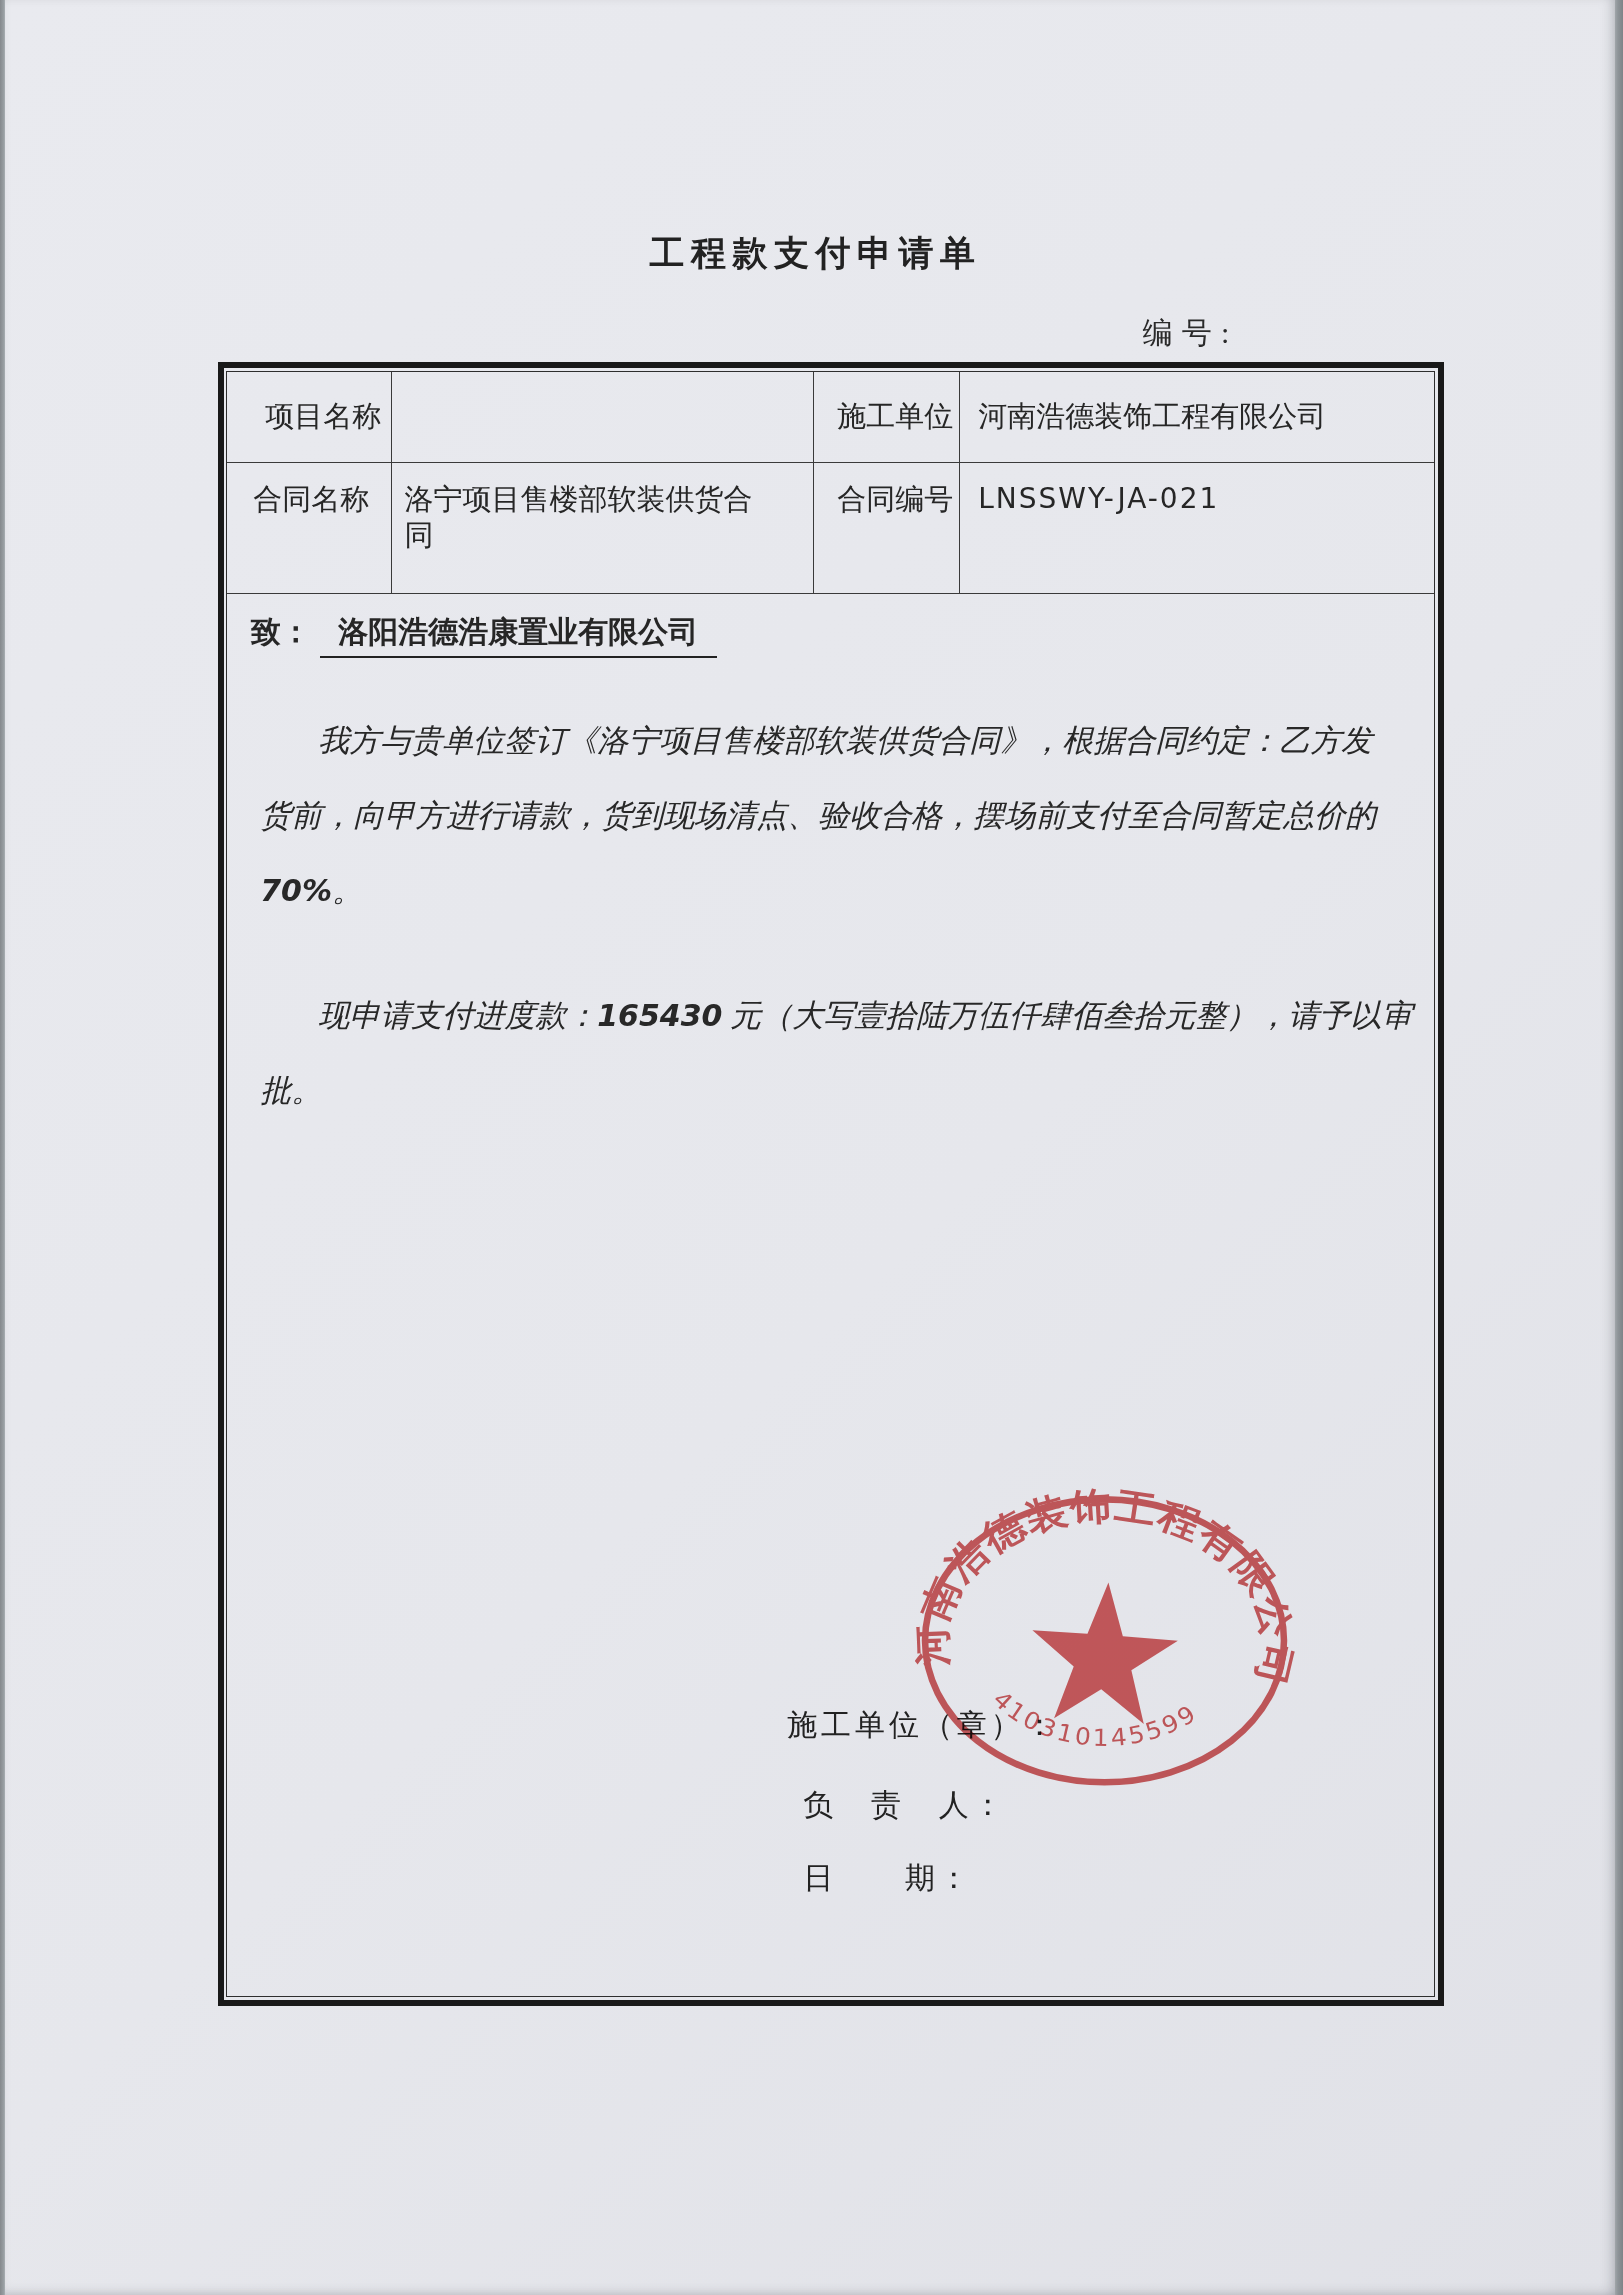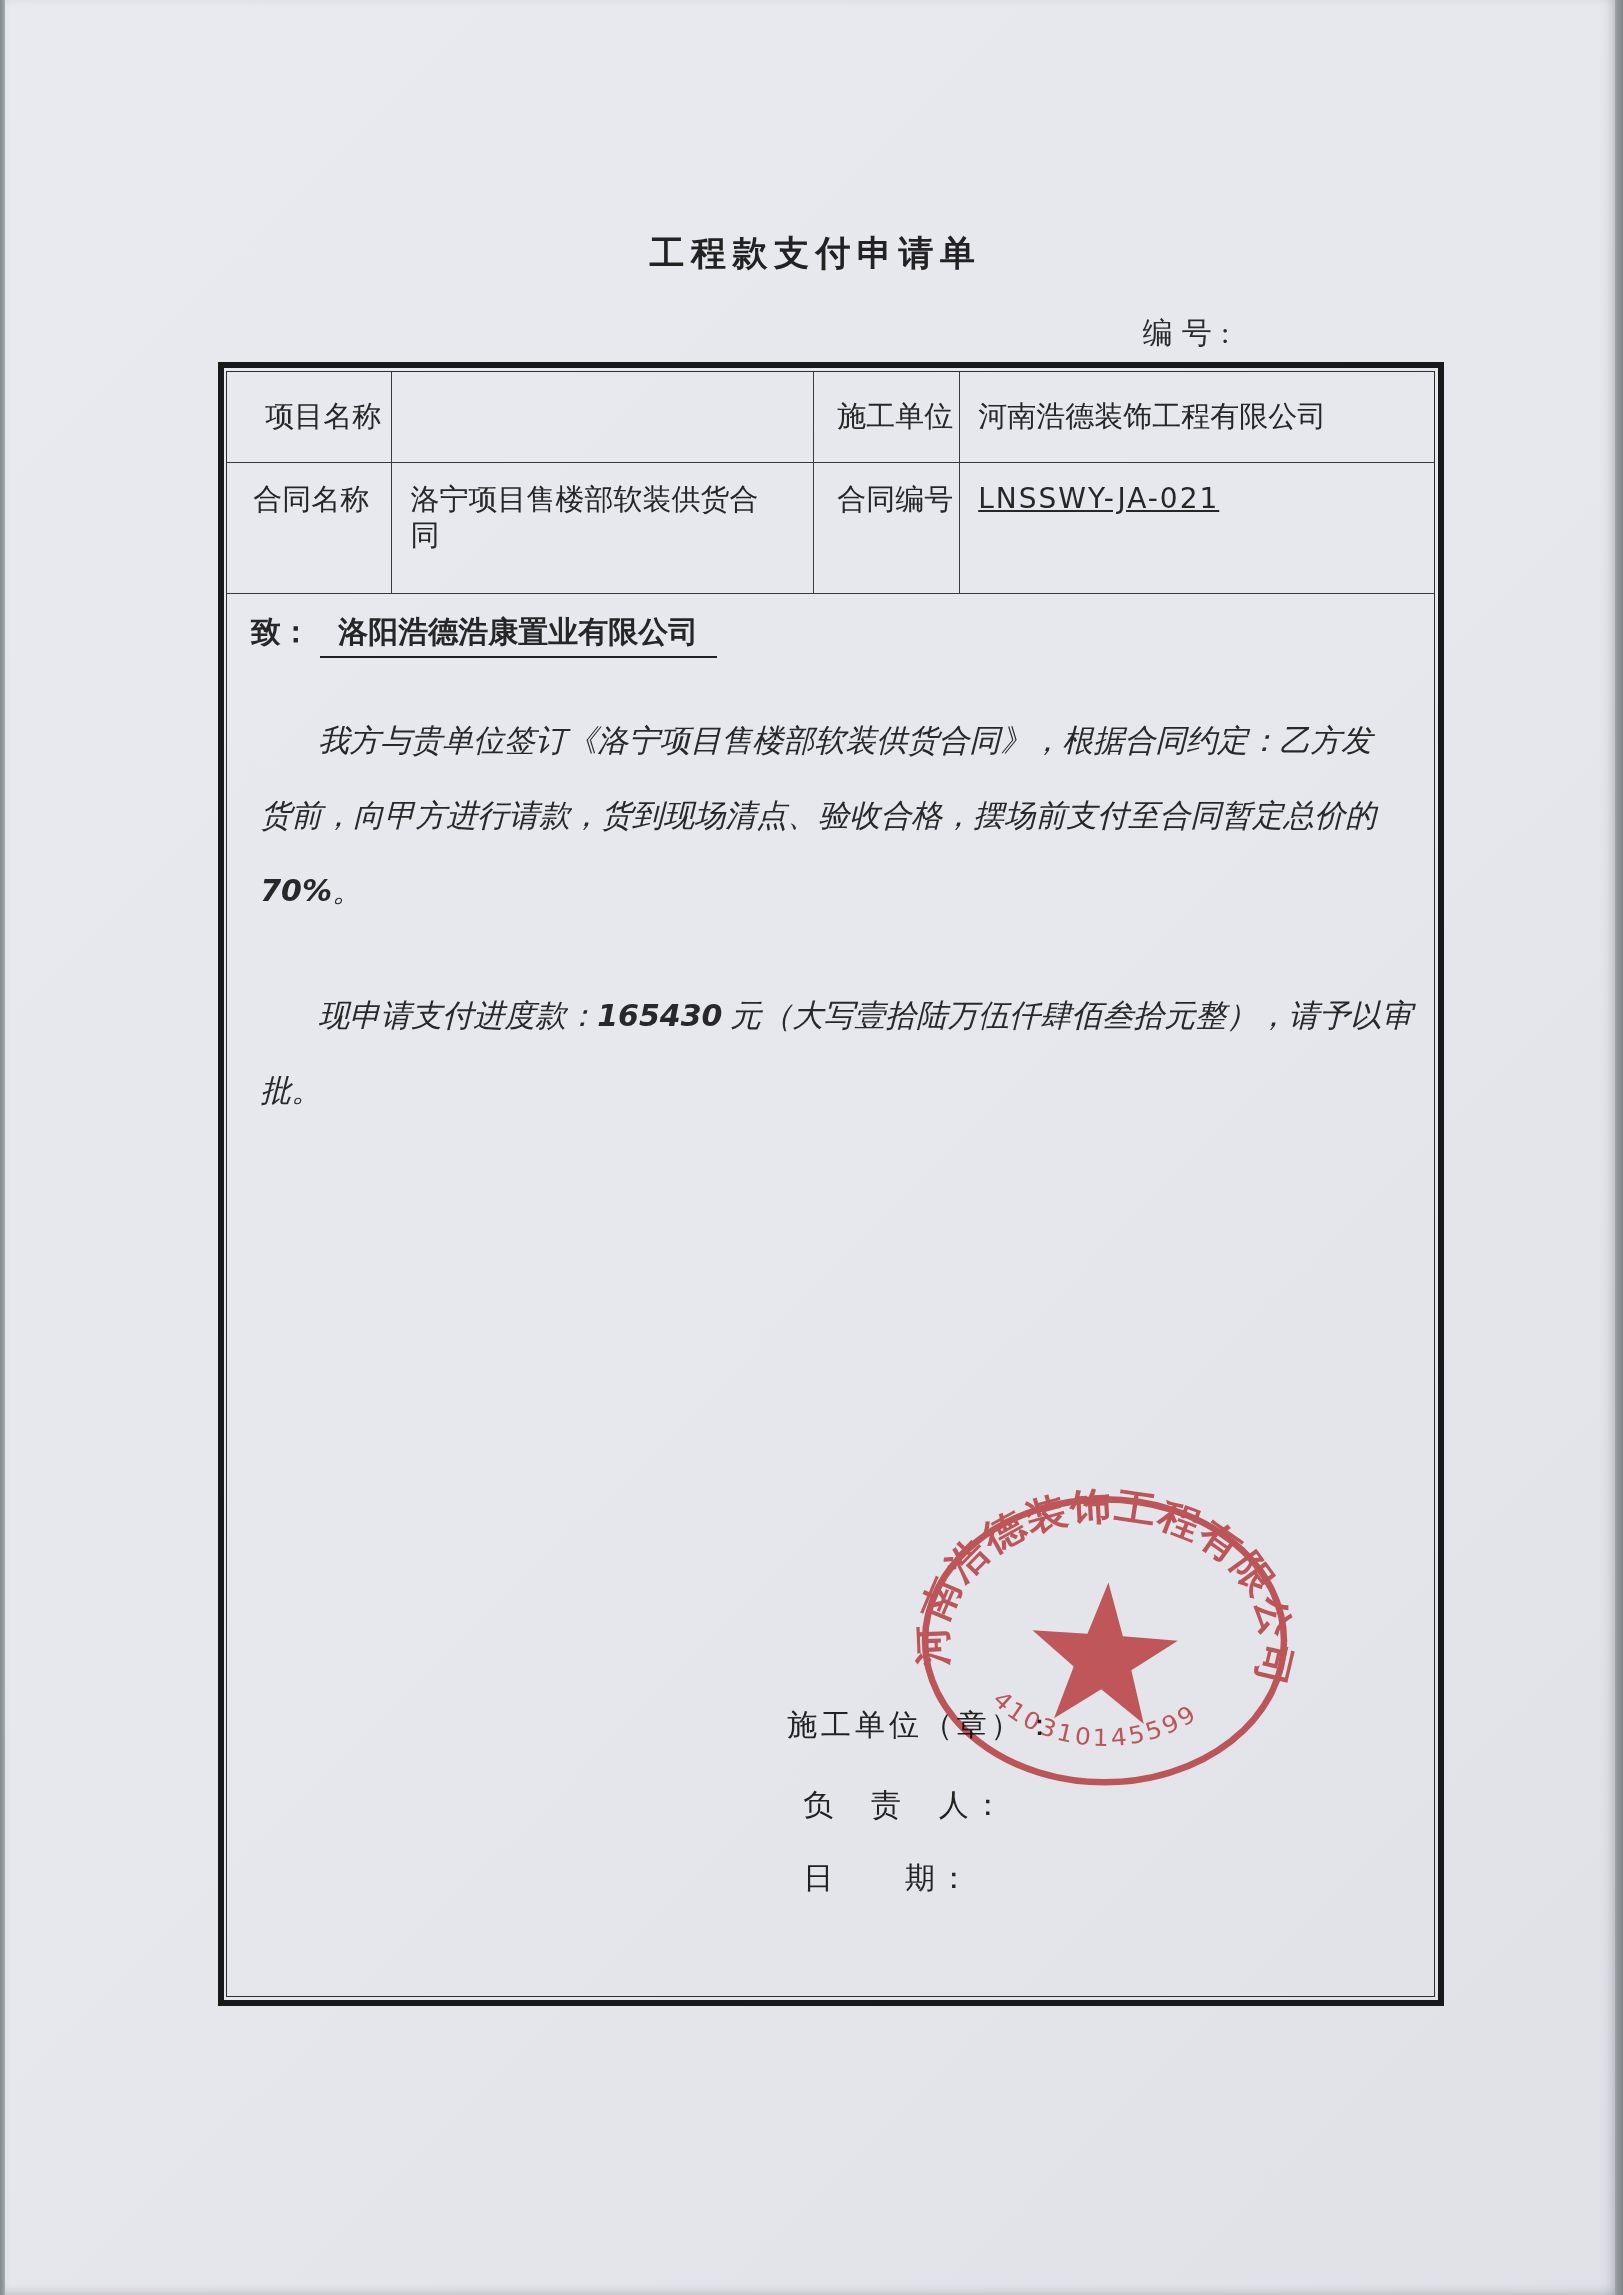--- a/index.html
+++ b/index.html
@@ -31,21 +31,21 @@
   }
   .hline{position:absolute;left:0;right:0;height:1.3px;background:#3a3a3a;}
   .vline{position:absolute;top:0;width:1.3px;background:#3a3a3a;}
   .cell{
     position:absolute;display:flex;box-sizing:border-box;
     font-size:29px;line-height:1.25;color:#262626;
   }
   .row1{top:0;height:90px;align-items:center;}
   .row2{top:92px;height:130px;align-items:flex-start;padding-top:17px;}
   .bold{font-weight:bold;}
-  .contract-no{font-family:"DejaVu Sans","Liberation Sans",sans-serif;letter-spacing:2px;font-size:28px;text-decoration:underline;}
+  .contract-no{font-family:"DejaVu Sans","Liberation Sans",sans-serif;letter-spacing:2px;font-size:28px;}
   .recipient{
     position:absolute;left:23.6px;top:240px;font-size:30px;font-weight:bold;display:flex;align-items:baseline;
   }
   .recipient .underlined{
     border-bottom:2.6px solid #222;padding:0 18.3px 3.9px 18.3px;margin-left:9.2px;
   }
   .para{
     position:absolute;left:33px;width:1172px;font-size:31px;color:#282828;font-style:italic;
   }
   .para .pline{height:75px;line-height:75px;white-space:nowrap;}
@@ -78,21 +78,21 @@
       <div class="hline" style="top:221px"></div>
       <div class="vline" style="left:164px;height:221px"></div>
       <div class="vline" style="left:586px;height:221px"></div>
       <div class="vline" style="left:732px;height:221px"></div>
 
       <div class="cell row1" style="left:12px;width:164px;padding-left:26px">项目名称</div>
       <div class="cell row1" style="left:588px;width:145px;padding-left:22px">施工单位</div>
       <div class="cell row1" style="left:734px;width:471px;padding-left:17px">河南浩德装饰工程有限公司</div>
 
       <div class="cell row2" style="left:0;width:164px;padding-left:26px">合同名称</div>
-      <div class="cell row2" style="left:174px;width:368px;padding-left:9.2px">洛宁项目售楼部软装供货合同</div>
+      <div class="cell row2" style="left:168px;width:368px;padding-left:9.2px">洛宁项目售楼部软装供货合同</div>
       <div class="cell row2" style="left:588px;width:145px;padding-left:22px">合同编号</div>
       <div class="cell row2 contract-no" style="left:734px;width:471px;padding-left:17px">LNSSWY-JA-021</div>
 
       <div class="recipient">
         <span>致：</span>
         <span class="underlined">洛阳浩德浩康置业有限公司</span>
       </div>
 
       <div class="para p1">
         <div class="pline indent">我方与贵单位签订《洛宁项目售楼部软装供货合同》，根据合同约定：乙方发</div>

